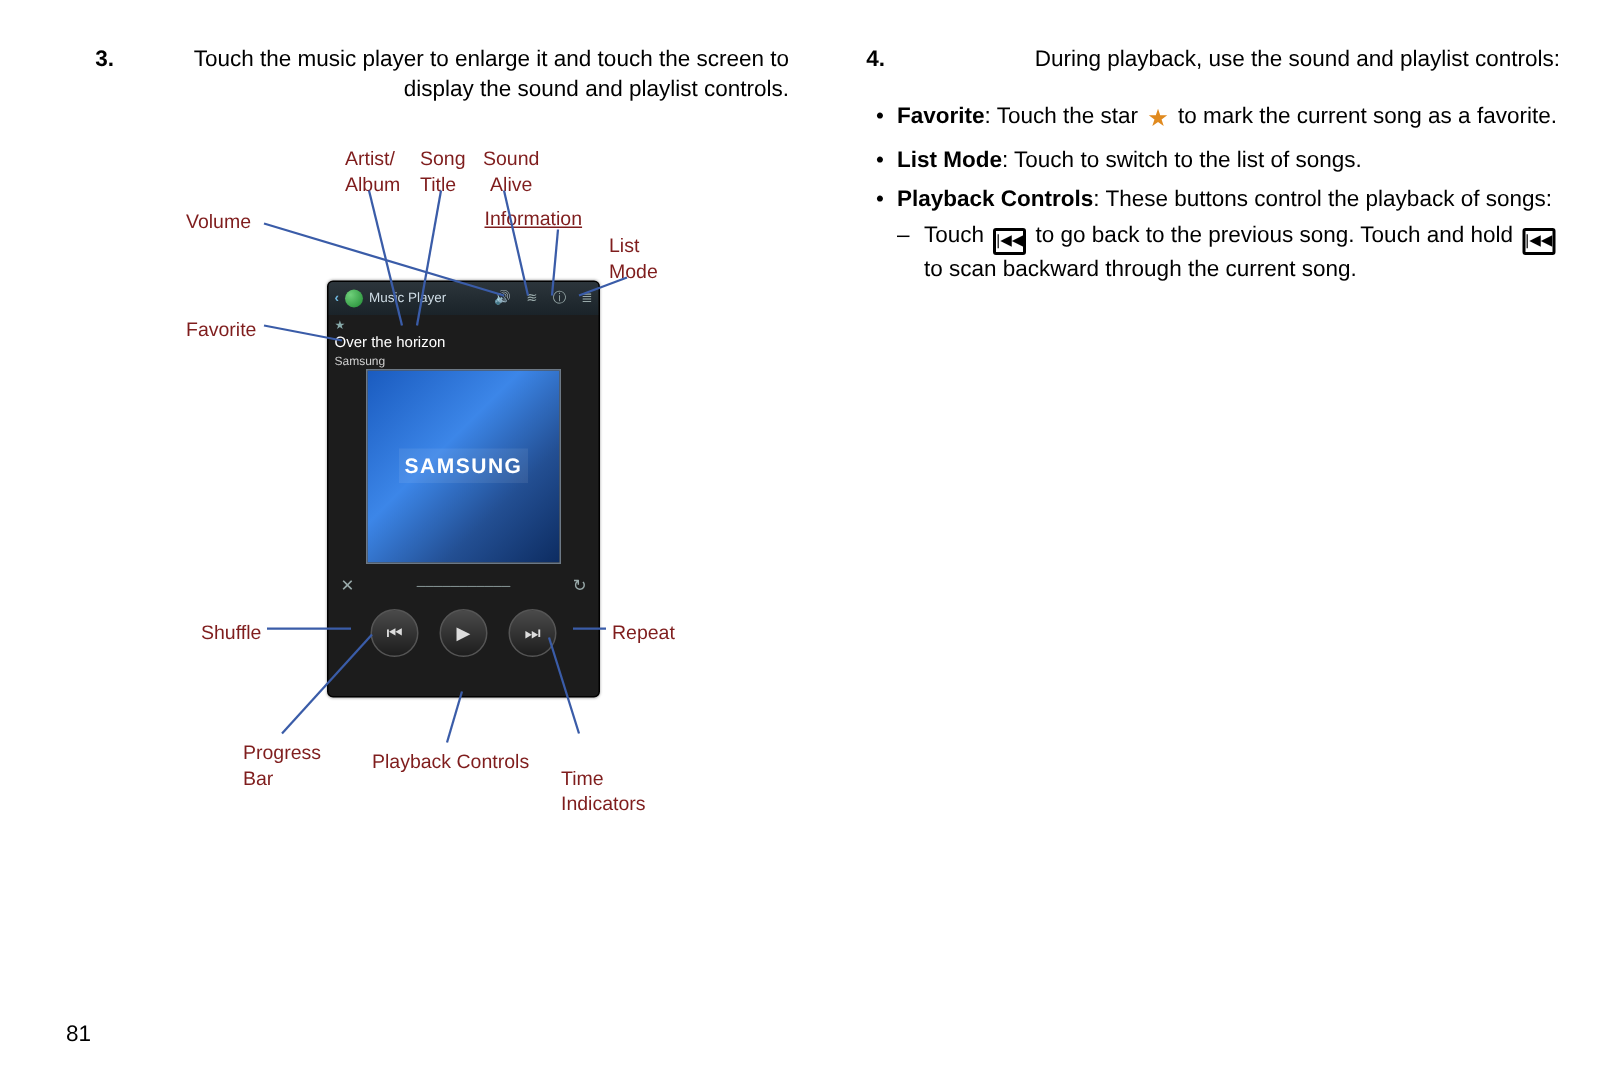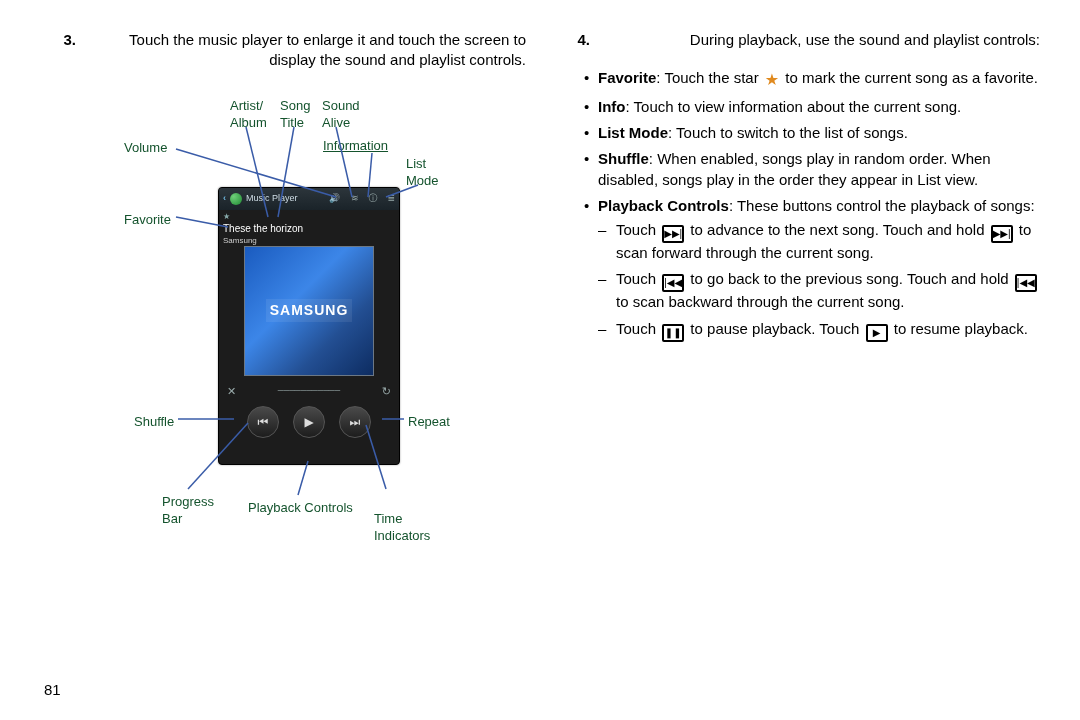--- a/index.html
+++ b/index.html
@@ -118,21 +118,21 @@
   }
   .topbar-icons {
     display:flex; gap:10px; margin-left:auto; padding-right:4px; color:#9aa;
     font-size:9px;
   }
 
   
   .label {
     position:absolute;
     font-size:13px;
-    color:#14532d;
+    color:#7f1d1d;
     white-space: pre;
   }
   svg.connectors {
     position:absolute; left:0; top:0; width:330px; height:460px;
     pointer-events:none;
   }
   svg.connectors line {
     stroke:#3a5ca8; stroke-width:1.5;
   }
 
@@ -185,21 +185,21 @@
           <span>Music Player</span>
           <span class="topbar-icons">
             <span>🔊</span>
             <span>≋</span>
             <span>ⓘ</span>
             <span>≣</span>
           </span>
         </div>
         <div class="song-area">
           <div style="color:#8aa;">★</div>
-          <div class="song-title">These the horizon</div>
+          <div class="song-title">Over the horizon</div>
           <div>Samsung</div>
         </div>
         <div class="artwork">
           <span>SAMSUNG</span>
         </div>
         <div class="progress-row">
           <span class="shuffle-icon">✕</span>
           <span>───────────</span>
           <span class="repeat-icon">↻</span>
         </div>
@@ -208,21 +208,21 @@
           <div class="ctrl-btn">▶</div>
           <div class="ctrl-btn">⏭</div>
         </div>
       </div>
 
       <div class="label" style="left:6px; top:46px;">Volume</div>
       <div class="label" style="left:112px; top:4px;">Artist/
 Album</div>
       <div class="label" style="left:162px; top:4px;">Song
 Title</div>
-      <div class="label" style="left:204px; top:4px;">Sound
+      <div class="label" style="left:204px; top:4px;text-align:center;">Sound
 Alive</div>
       <div class="label" style="left:205px; top:44px;text-decoration:underline;">Information</div>
       <div class="label" style="left:288px; top:62px;">List
 Mode</div>
       <div class="label" style="left:6px; top:118px;">Favorite</div>
       <div class="label" style="left:16px; top:320px;">Shuffle</div>
       <div class="label" style="left:290px; top:320px;">Repeat</div>
       <div class="label" style="left:44px; top:400px;">Progress
 Bar</div>
       <div class="label" style="left:130px; top:406px;">Playback Controls</div>
@@ -252,37 +252,25 @@
     <div class="step">
       <div class="num">4.</div>
       <div class="txt">During playback, use the sound and playlist controls:</div>
     </div>
 
     <ul class="bullets" style="padding-left:30px;">
       <li>
         <b class="term">Favorite</b><span>: Touch the star </span><span class="star-icon">★</span><span> to mark the current song as a favorite.</span>
       </li>
       <li>
-        <b class="term">Info</b><span>: Touch to view information about the current song.</span>
-      </li>
-      <li>
         <b class="term">List Mode</b><span>: Touch to switch to the list of songs.</span>
-      </li>
-      <li>
-        <b class="term">Shuffle</b><span>: When enabled, songs play in random order. When disabled, songs play in the order they appear in List view.</span>
       </li>
       <li>
         <b class="term">Playback Controls</b><span>: These buttons control the playback of songs:</span>
         <ul class="dashes">
           <li>
-            <span>Touch </span><span class="icon-box">▶▶|</span><span> to advance to the next song. Touch and hold </span><span class="icon-box">▶▶|</span><span> to scan forward through the current song.</span>
-          </li>
-          <li>
             <span>Touch </span><span class="icon-box">|◀◀</span><span> to go back to the previous song. Touch and hold </span><span class="icon-box">|◀◀</span><span> to scan backward through the current song.</span>
-          </li>
-          <li>
-            <span>Touch </span><span class="icon-box">❚❚</span><span> to pause playback. Touch </span><span class="icon-box">▶</span><span> to resume playback.</span>
           </li>
         </ul>
       </li>
     </ul>
   </div>
 </div>
 
 </body></html>

